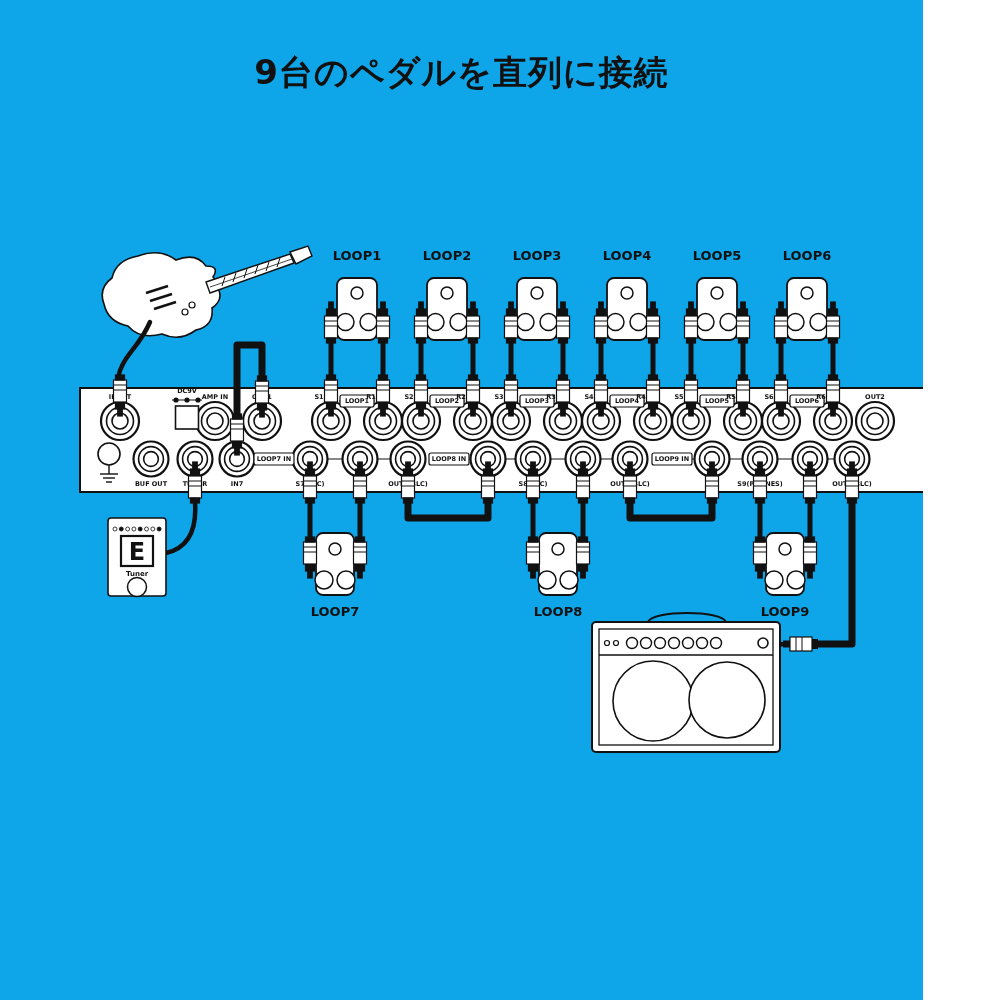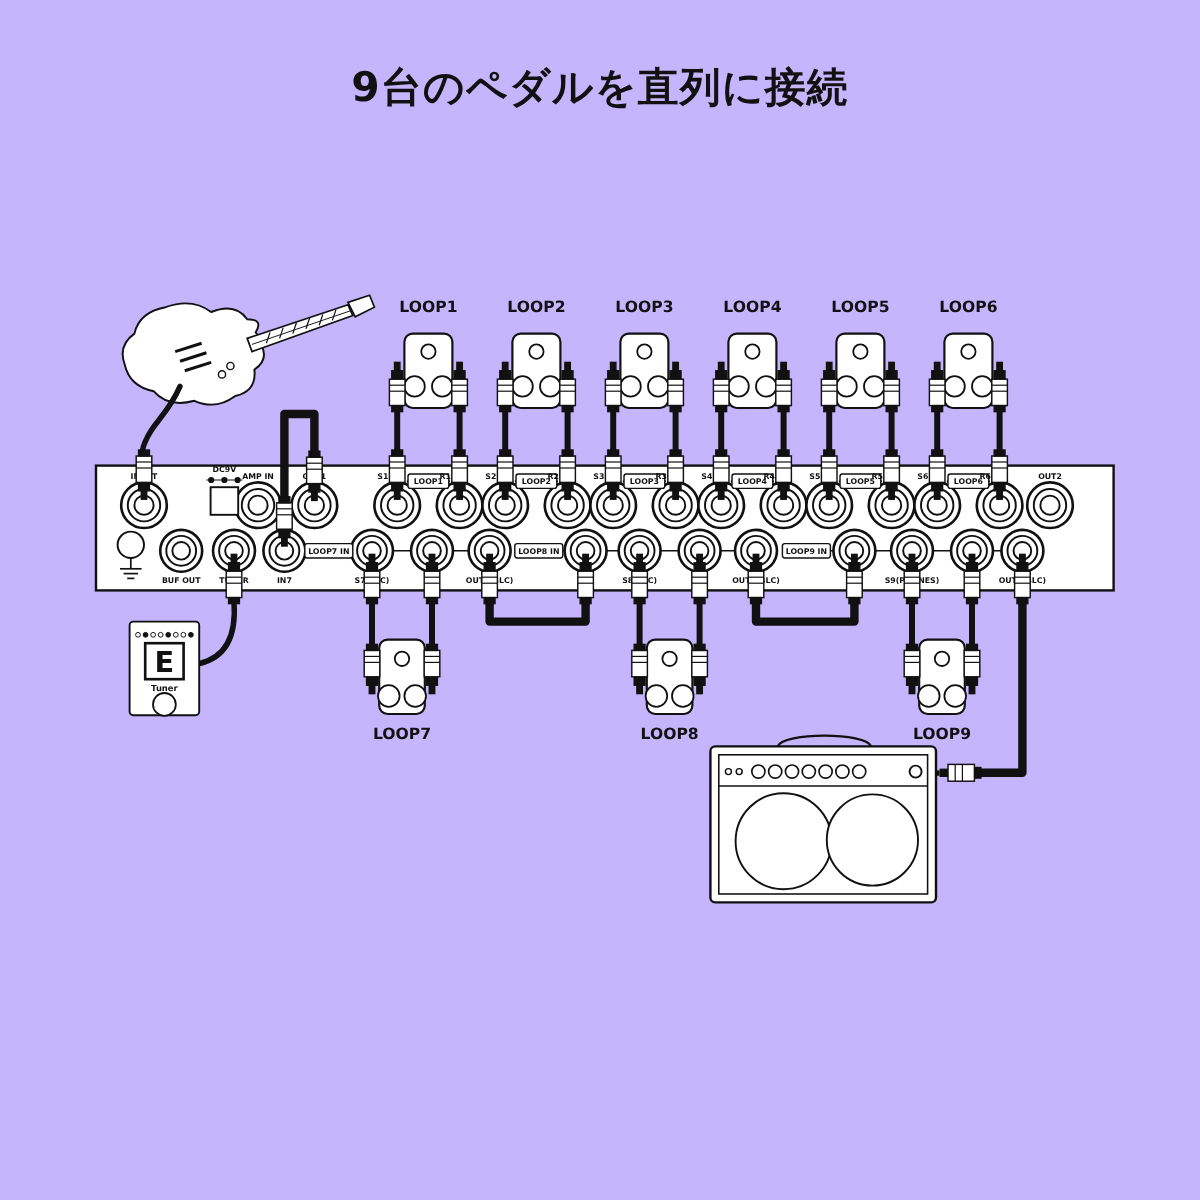--- a/index.html
+++ b/index.html
@@ -1,16 +1,16 @@
 <!DOCTYPE html>
 <html><head>
 <meta charset="utf-8">
 <style>
   html,body{margin:0;padding:0;background:#fff;}
-  #canvas{position:relative;width:1000px;height:1000px;background:#c4b5fd;overflow:hidden;
+  #canvas{position:relative;width:923px;height:1000px;background:#0ea5e9;overflow:hidden;
           font-family:"DejaVu Sans","Liberation Sans",sans-serif;}
   .title{position:absolute;top:50px;left:0;width:100%;text-align:center;
          font-size:34px;font-weight:bold;color:#111;letter-spacing:1px;}
   svg{position:absolute;top:0;left:0;}
   svg text{font-family:"DejaVu Sans","Liberation Sans",sans-serif;fill:#111;}
 </style>
 </head>
 <body>
 
 <div id="canvas">

